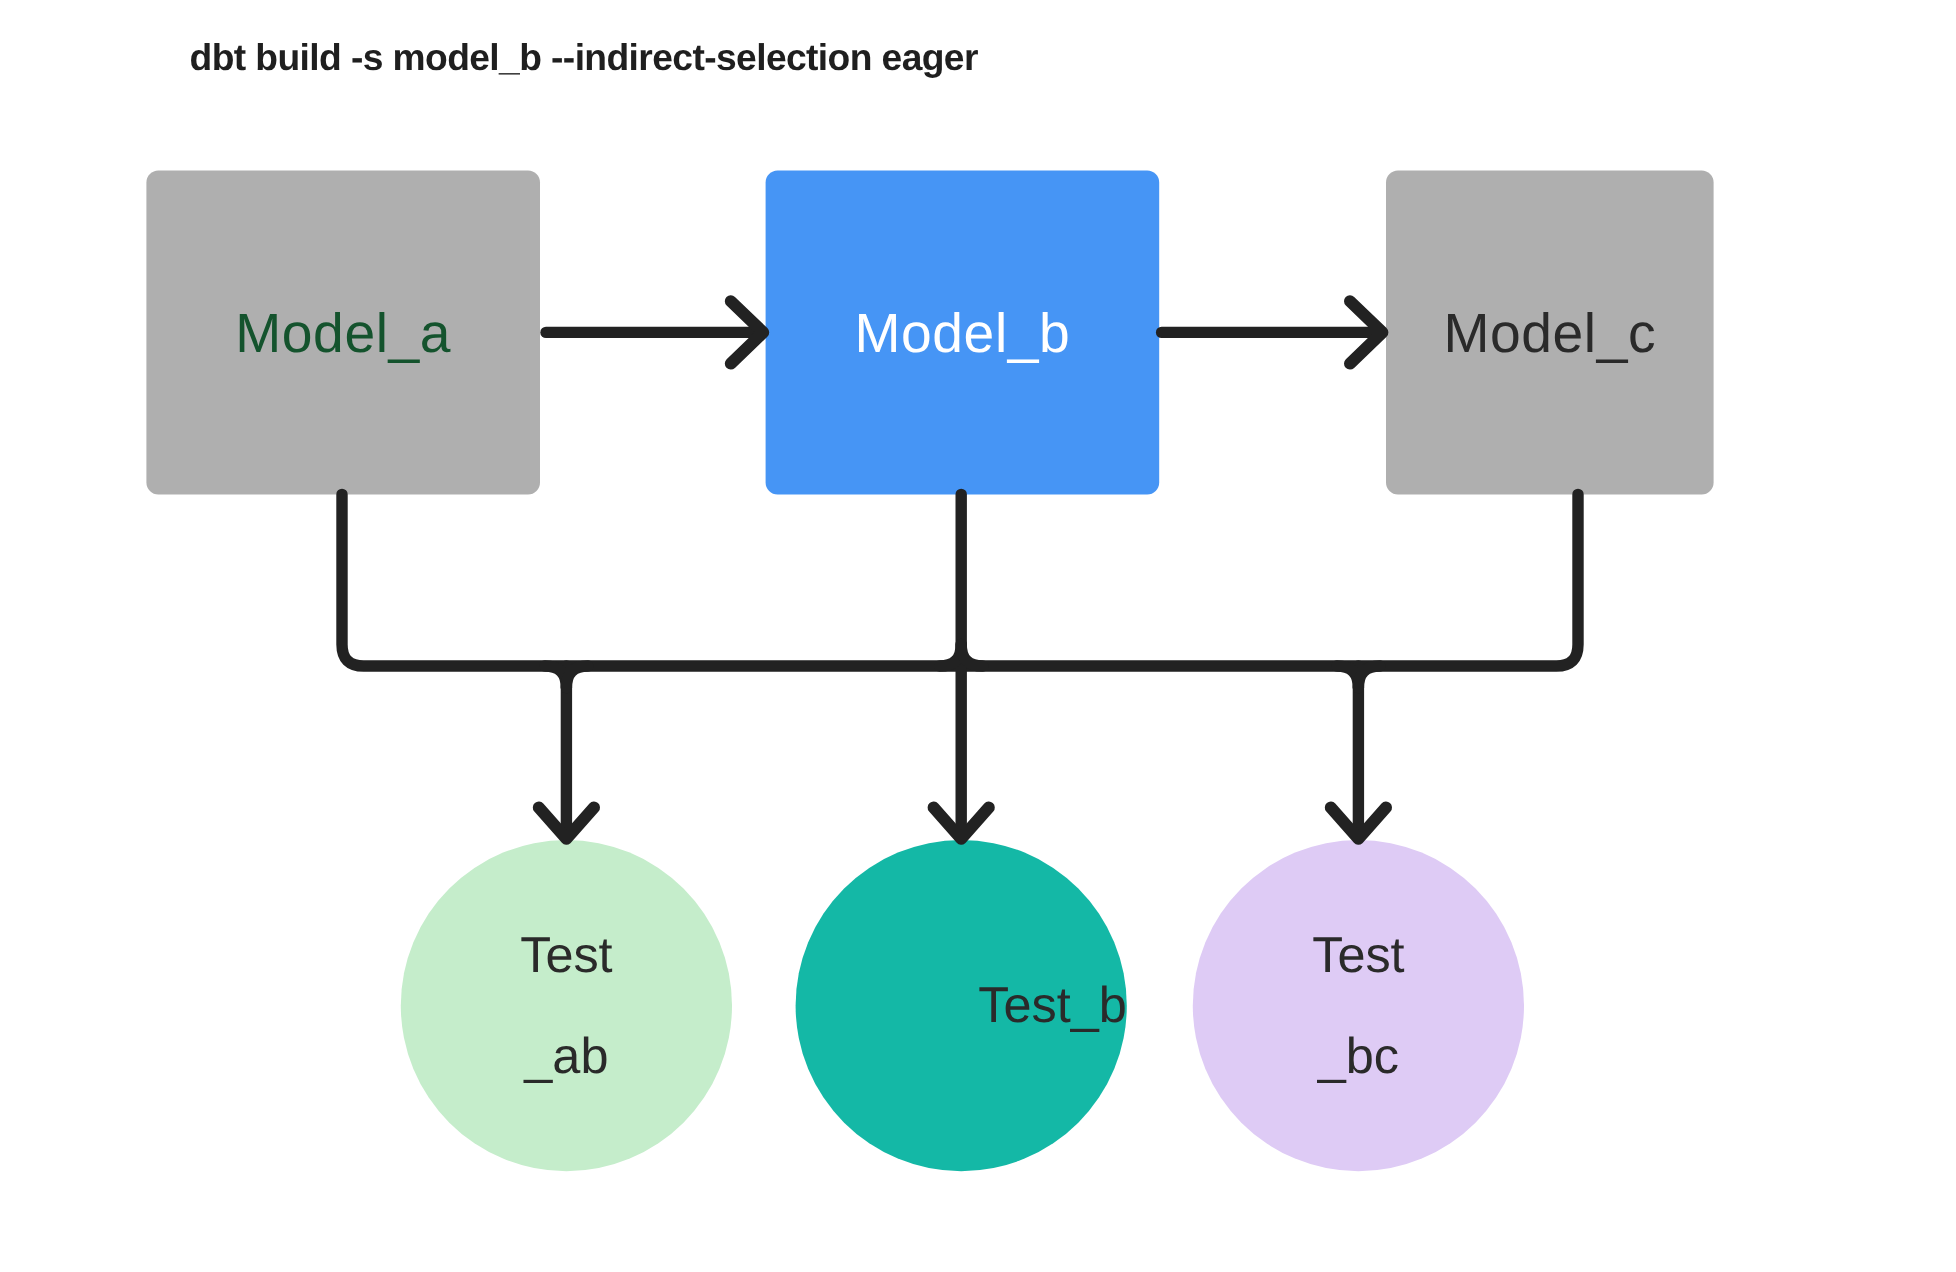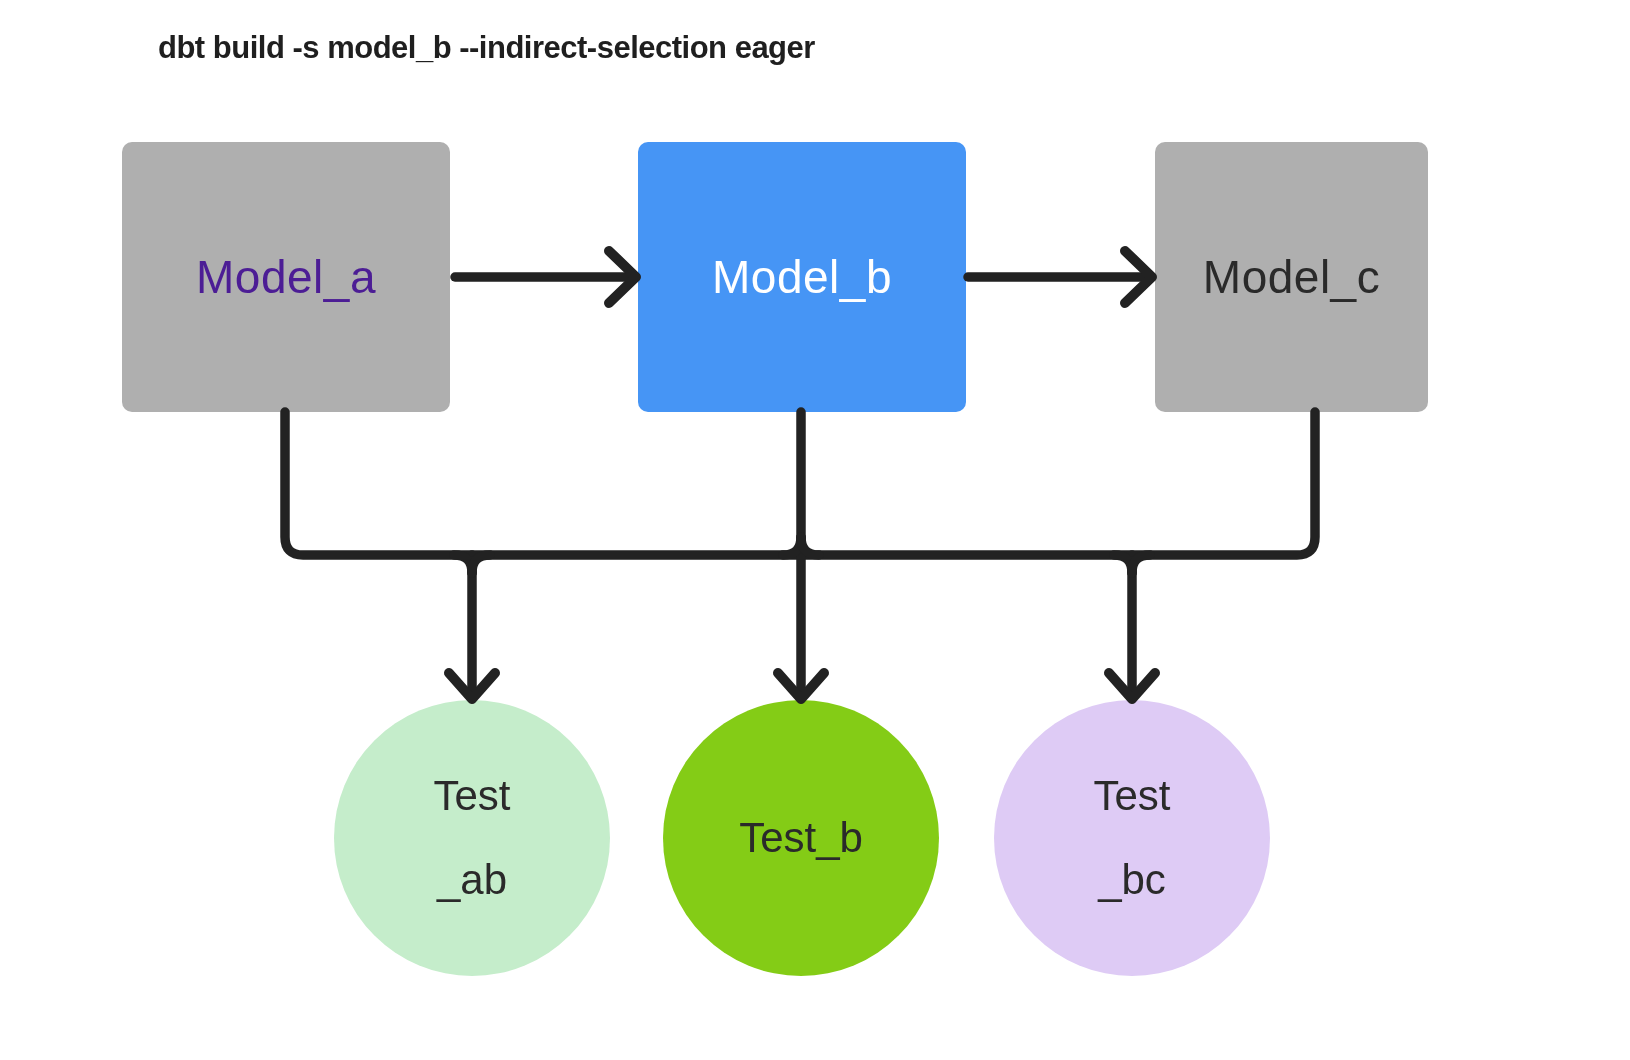--- a/index.html
+++ b/index.html
@@ -69,37 +69,37 @@
   }
 </style>
 </head>
 <body>
 
 <div class="canvas">
 
   <div class="title" style="color: rgb(31, 31, 31);">dbt build -s model_b --indirect-selection eager</div>
 
   <div class="model" id="model-a" style="background-color: rgb(175, 175, 175);">
-    <span style="color: #4c1d95;">Model_a</span>
+    <span style="color: #14532d;">Model_a</span>
   </div>
 
   <div class="model" id="model-b" style="background-color: rgb(70, 149, 245);">
     <span style="color: rgb(255, 255, 255);">Model_b</span>
   </div>
 
   <div class="model" id="model-c" style="background-color: rgb(175, 175, 175);">
     <span style="color: rgb(42, 42, 42);">Model_c</span>
   </div>
 
   <div class="test" id="test-ab" style="background-color: rgb(197, 237, 203);">
     <span>Test</span>
     <span>_ab</span>
   </div>
 
-  <div class="test" id="test-b" style="background-color: #84cc16;">
+  <div class="test" id="test-b" style="background-color: #14b8a6; align-items: flex-end;">
     <span>Test_b</span>
   </div>
 
   <div class="test" id="test-bc" style="background-color: rgb(222, 203, 245);">
     <span>Test</span>
     <span>_bc</span>
   </div>
 
   <svg class="edges-svg" width="1630" height="1060" viewBox="0 0 1630 1060">
     <g fill="none" stroke-width="9.5" stroke-linecap="round" stroke-linejoin="round" stroke="#222222">

